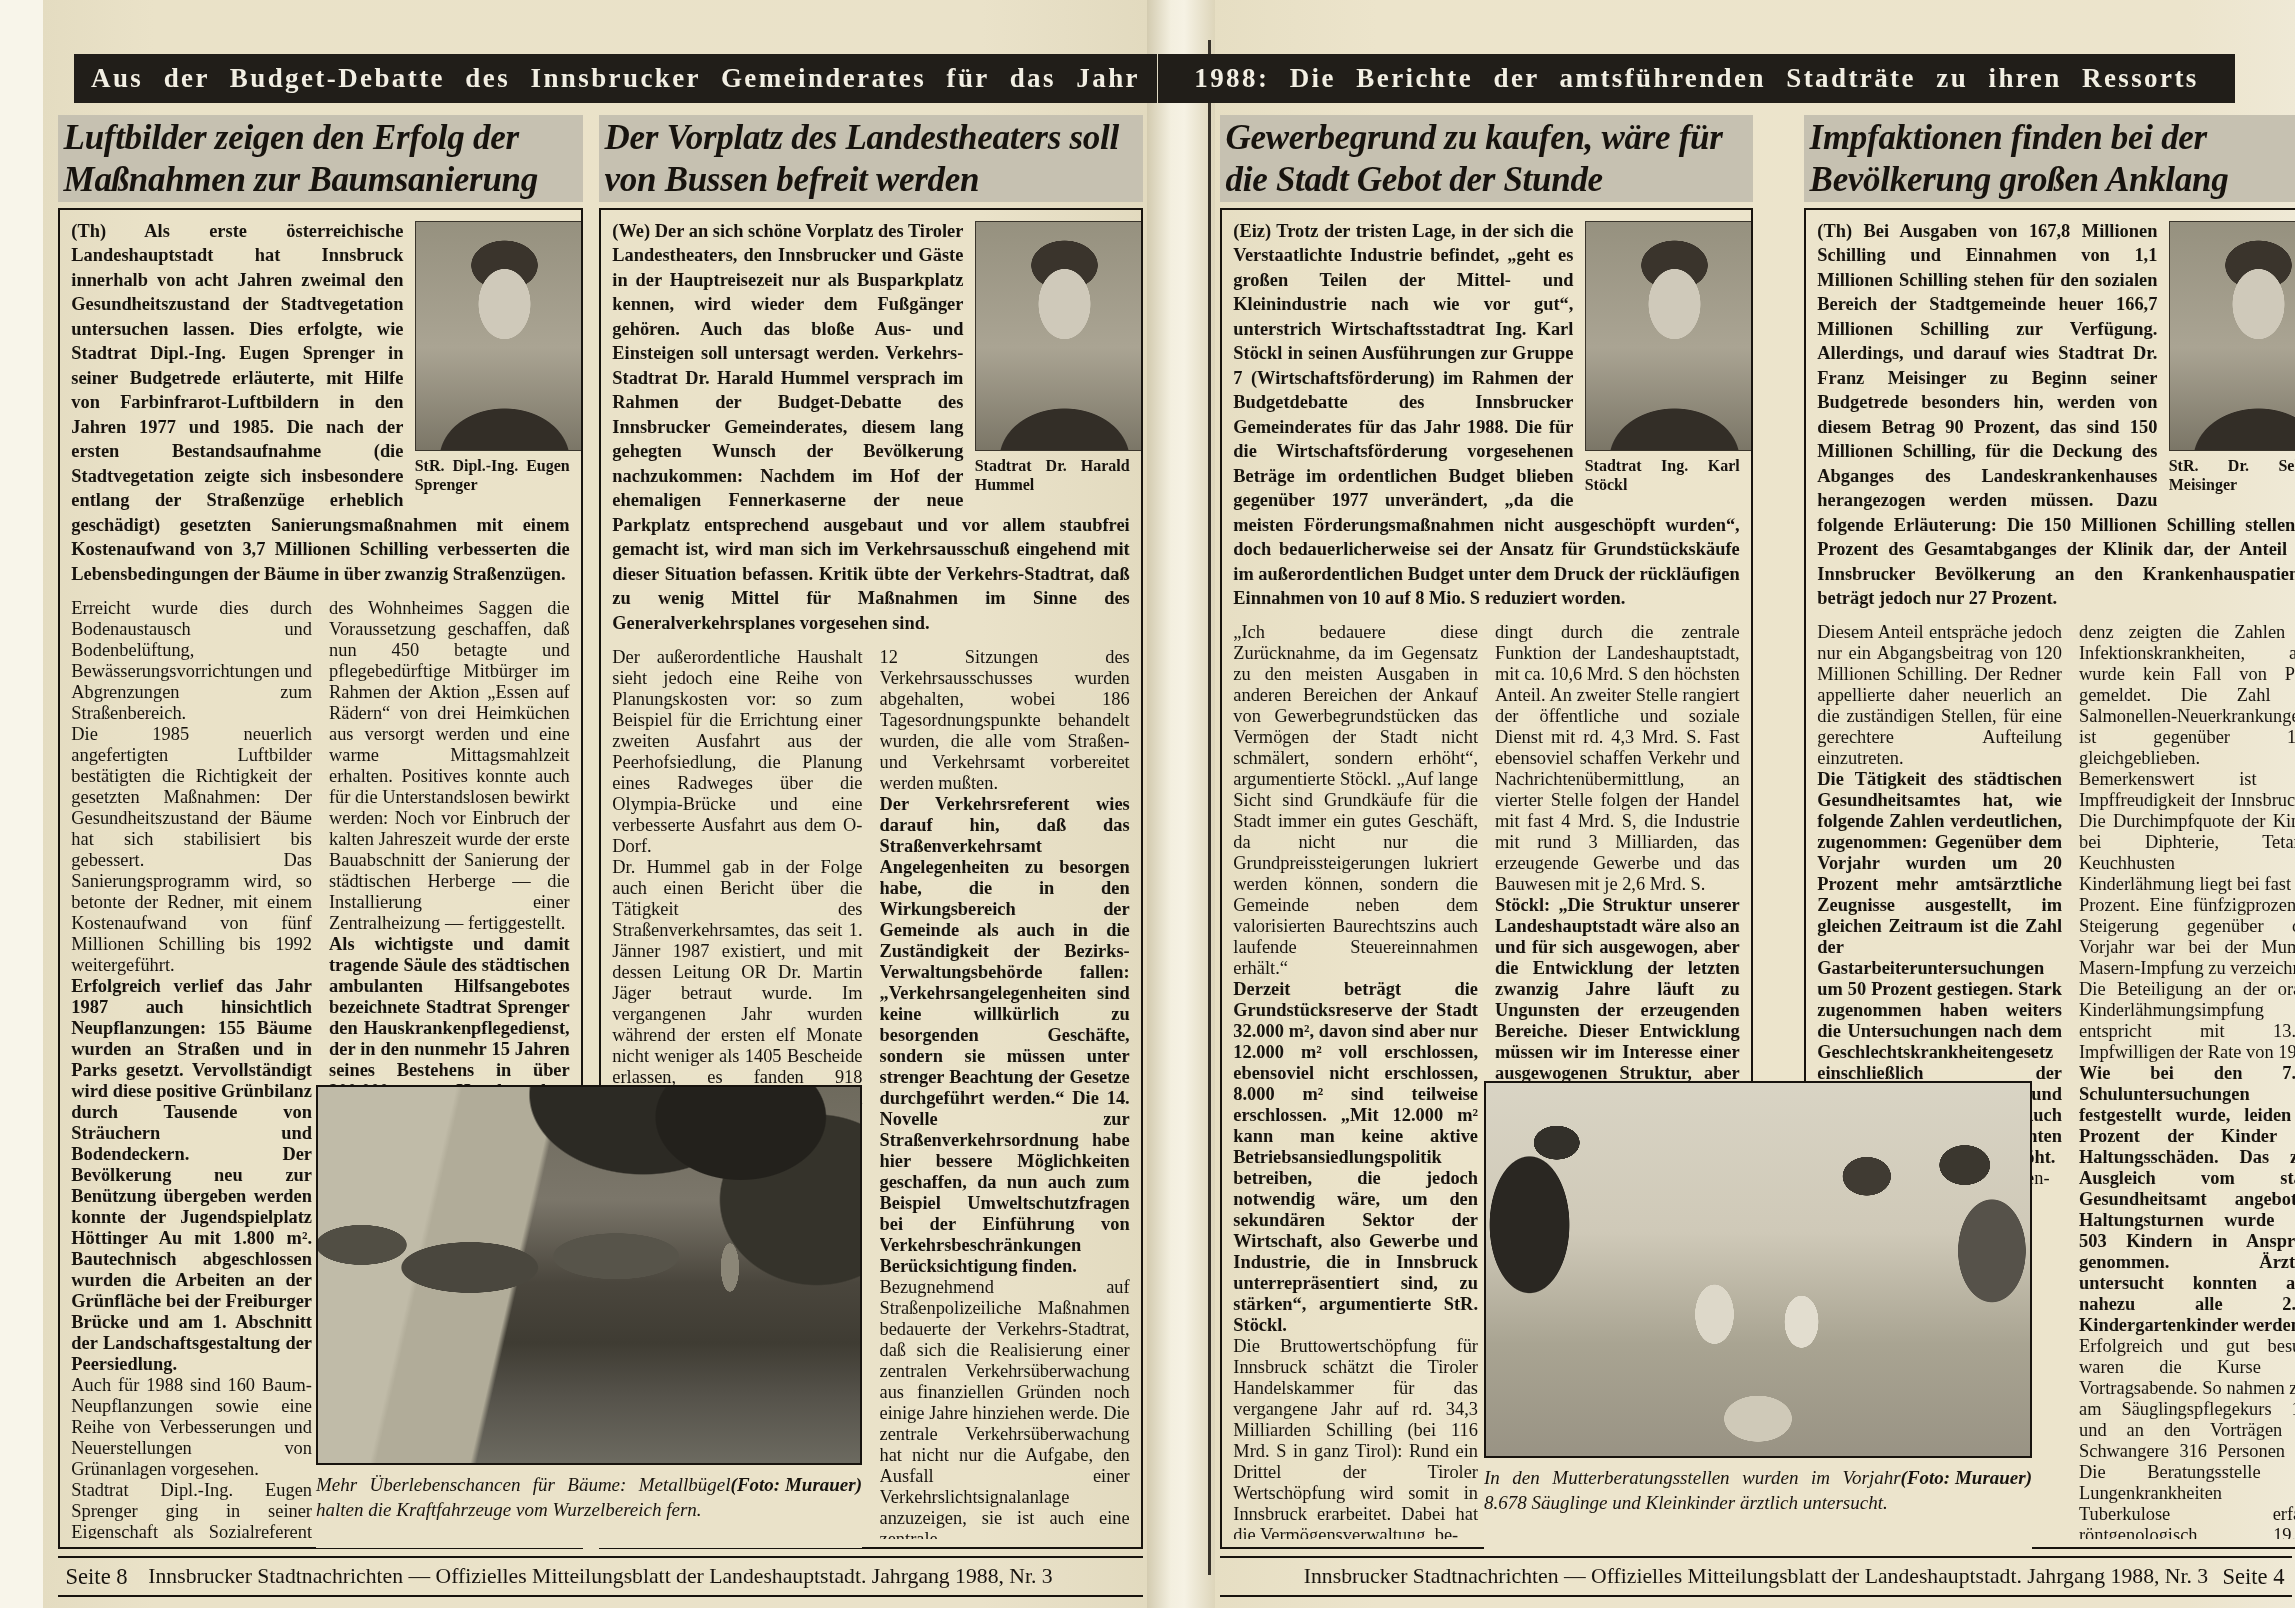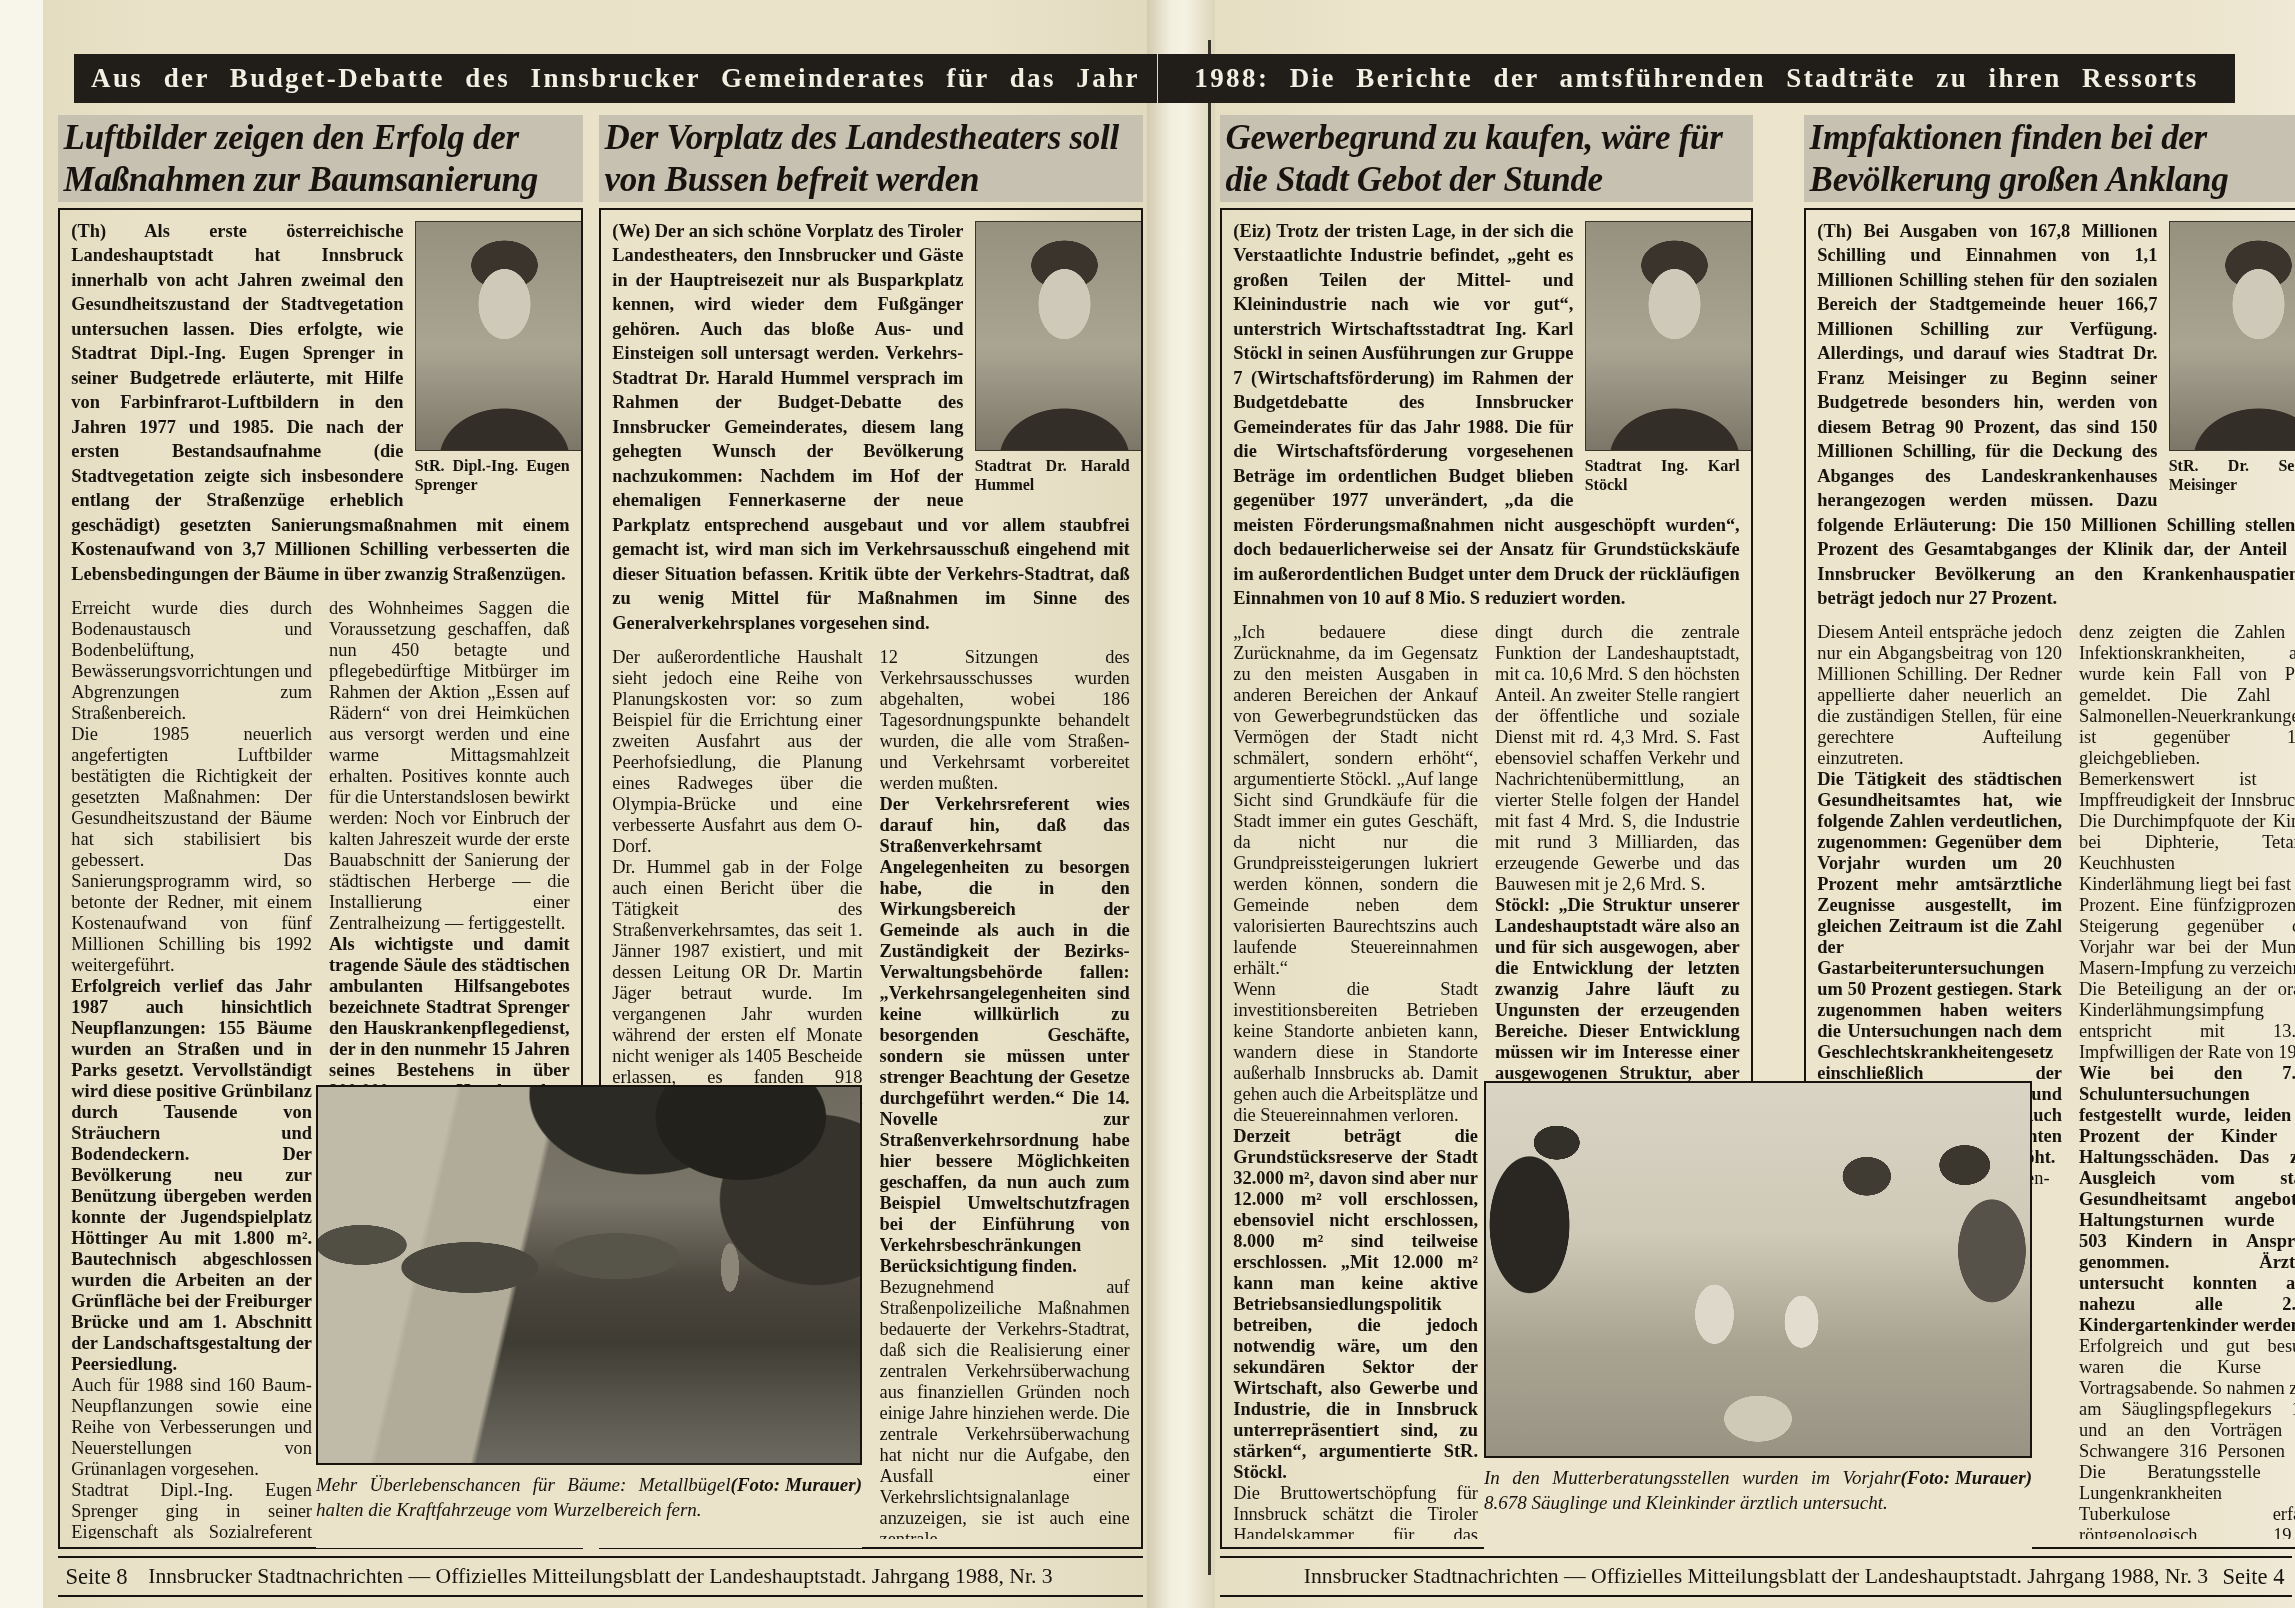--- a/index.html
+++ b/index.html
@@ -169,21 +169,20 @@
     <div class="intro">
       <div class="portrait-wrap">
         <div class="portrait"></div>
         <div class="portrait-cap">Stadtrat Ing. Karl Stöckl</div>
       </div>
       <span>(Eiz) Trotz der tristen Lage, in der sich die Verstaatlichte Industrie befindet, „geht es großen Teilen der Mittel- und Kleinindustrie nach wie vor gut“, unterstrich Wirtschaftsstadtrat Ing. Karl Stöckl in seinen Ausführungen zur Gruppe 7 (Wirtschaftsförderung) im Rahmen der Budgetdebatte des Innsbrucker Gemeinderates für das Jahr 1988. Die für die Wirtschaftsförderung vorgesehenen Beträge im ordentlichen Budget blieben gegenüber 1977 unverändert, „da die meisten Förderungsmaßnahmen nicht ausgeschöpft wurden“, doch bedauerlicherweise sei der Ansatz für Grundstückskäufe im außerordentlichen Budget unter dem Druck der rückläufigen Einnahmen von 10 auf 8 Mio. S reduziert worden.</span>
     </div>
     <div class="cols">
       <div class="col">
           <p class="para">„Ich bedauere diese Zurücknahme, da im Gegensatz zu den meisten Ausgaben in anderen Bereichen der Ankauf von Gewerbegrundstücken das Vermögen der Stadt nicht schmälert, sondern erhöht“, argumentierte Stöckl. „Auf lange Sicht sind Grundkäufe für die Stadt immer ein gutes Geschäft, da nicht nur die Grundpreissteigerungen lukriert werden können, sondern die Gemeinde neben dem valorisierten Baurechtszins auch laufende Steuereinnahmen erhält.“</p>
-          <p class="para">Wenn die Stadt investitionsbereiten Betrieben keine Standorte anbieten kann, wandern diese in Standorte außerhalb Innsbrucks ab. Damit gehen auch die Arbeitsplätze und die Steuereinnahmen verloren.</p>
           <p class="para bold">Derzeit beträgt die Grundstücksreserve der Stadt 32.000 m², davon sind aber nur 12.000 m² voll erschlossen, ebensoviel nicht erschlossen, 8.000 m² sind teilweise erschlossen. „Mit 12.000 m² kann man keine aktive Betriebsansiedlungspolitik betreiben, die jedoch notwendig wäre, um den sekundären Sektor der Wirtschaft, also Gewerbe und Industrie, die in Innsbruck unterrepräsentiert sind, zu stärken“, argumentierte StR. Stöckl.</p>
           <p class="para">Die Bruttowertschöpfung für Innsbruck schätzt die Tiroler Handelskammer für das vergangene Jahr auf rd. 34,3 Milliarden Schilling (bei 116 Mrd. S in ganz Tirol): Rund ein Drittel der Tiroler Wertschöpfung wird somit in Innsbruck erarbeitet. Dabei hat die Vermögensverwaltung, be-</p>
         </div>
       <div class="col">
           <p class="para">dingt durch die zentrale Funktion der Landeshauptstadt, mit ca. 10,6 Mrd. S den höchsten Anteil. An zweiter Stelle rangiert der öffentliche und soziale Dienst mit rd. 4,3 Mrd. S. Fast ebensoviel schaffen Verkehr und Nachrichtenübermittlung, an vierter Stelle folgen der Handel mit fast 4 Mrd. S, die Industrie mit rund 3 Milliarden, das erzeugende Gewerbe und das Bauwesen mit je 2,6 Mrd. S.</p>
           <p class="para bold">Stöckl: „Die Struktur unserer Landeshauptstadt wäre also an und für sich ausgewogen, aber die Entwicklung der letzten zwanzig Jahre läuft zu Ungunsten der erzeugenden Bereiche. Dieser Entwicklung müssen wir im Interesse einer ausgewogenen Struktur, aber auch im Interesse von sicheren Dauerarbeitsplätzen entgegensteuern.“</p>
         </div>
     </div>
   </div>
 </section>

